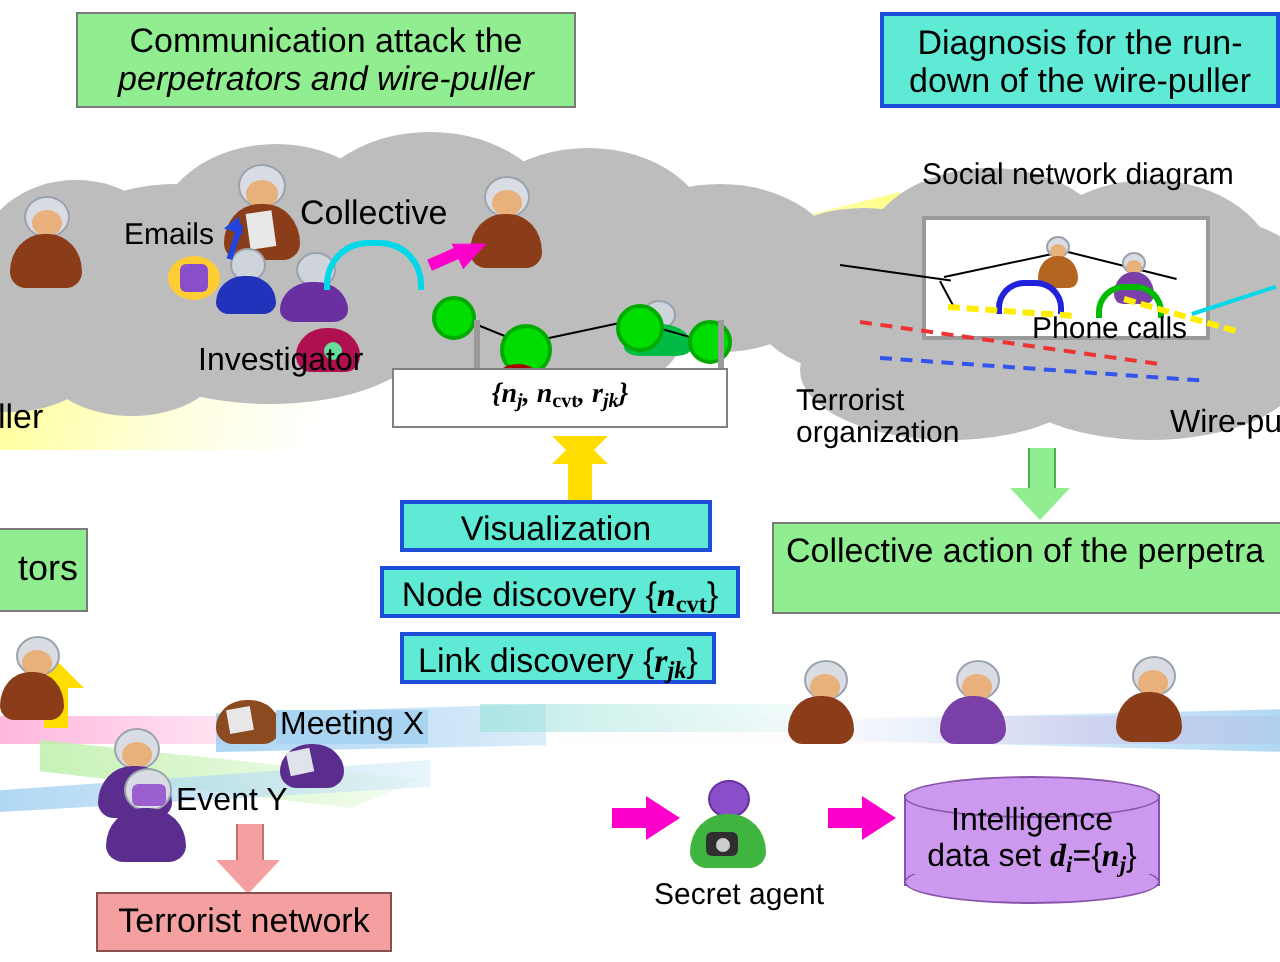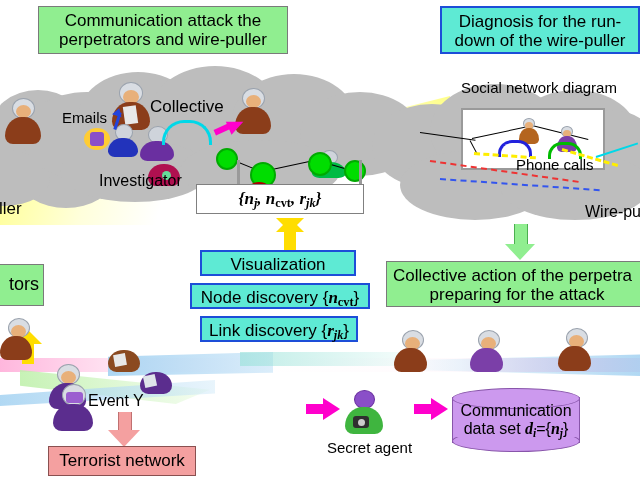--- a/index.html
+++ b/index.html
@@ -288,21 +288,21 @@
   </div>
   <div class="person" style="left:335px; top:188px; width:20px; height:22px;">
     <div style="position:absolute; left:2px; top:2px; width:13px; height:11px; background:#8a8a8a; border-radius:2px;"></div>
     <div class="p-body" style="left:10px; top:7px; width:10px; height:14px; background:#ff9933;"></div>
   </div>
 
   <div style="position:absolute; left:237px; top:160px; width:3px; height:28px; background:#9a9a9a;"></div>
   <div style="position:absolute; left:359px; top:160px; width:3px; height:28px; background:#9a9a9a;"></div>
 
   <div class="box box-plain" style="left:196px; top:184px; width:168px; height:30px;">
-    <span style="display:block; padding-top:4px; font-size:17px;">
+    <span style="display:block; padding-top:4px; font-size:14px;">
       <i class="m">{n<span class="sub">j</span>, n<span class="subr">cvt</span>, r<span class="sub">jk</span>}</i>
     </span>
   </div>
 
   <div class="arrow" style="left:276px; top:218px; width:28px; height:34px;">
     <div style="position:absolute; left:0; top:10px; width:0; height:0;
                 border-left:14px solid transparent; border-right:14px solid transparent;
                 border-bottom:14px solid #ffdd00; transform:rotate(180deg) translateY(10px);"></div>
     <div style="position:absolute; left:0; top:0; width:0; height:0;
                 border-left:14px solid transparent; border-right:14px solid transparent;
@@ -392,35 +392,34 @@
 
   <div class="person" style="left:344px; top:390px; width:40px; height:44px;">
     <div class="p-head" style="left:10px; top:0px; width:21px; height:19px; background:#8a4fc8; border-color:#6a2fa0;"></div>
     <div class="p-body" style="left:1px; top:17px; width:38px; height:27px; background:#3fb53f;"></div>
     <div style="position:absolute; left:9px; top:26px; width:16px; height:12px; background:#2f2f2f; border-radius:3px;"></div>
     <div style="position:absolute; left:14px; top:29px; width:7px; height:7px; background:#cccccc; border-radius:50%;"></div>
   </div>
 
   <div class="box box-green" style="left:38px; top:6px; width:250px; height:48px; padding-top:4px; font-size:17px;">
     <span style="display:block;">Communication attack the</span>
-    <span style="display:block;">perpetrators and wire-puller</span>
+    <span style="display:block;font-style:italic;">perpetrators and wire-puller</span>
   </div>
 
   <div class="box box-yellow" style="left:440px; top:6px; width:200px; height:48px; padding-top:4px; font-size:17px;">
     <span style="display:block;">Diagnosis for the run-</span>
     <span style="display:block;">down of the wire-puller</span>
   </div>
 
   <div class="box box-green" style="left:-44px; top:264px; width:88px; height:42px; padding-top:9px; font-size:18px; text-align:right; padding-right:4px;">
     <span>tors</span>
   </div>
 
   <div class="box box-green" style="left:386px; top:261px; width:300px; height:46px; padding-top:4px; font-size:17px; text-align:left; padding-left:6px;">
     <span style="display:block;">Collective action of the perpetra</span>
-    <span style="display:block; text-align:center; width:248px;">preparing for the attack</span>
   </div>
 
   <div class="box box-yellow" style="left:200px; top:250px; width:156px; height:26px; padding-top:3px; font-size:17px;">
     <span>Visualization</span>
   </div>
 
   <div class="box box-yellow" style="left:190px; top:283px; width:180px; height:26px; padding-top:3px; font-size:17px;">
     <span>
       <span>Node discovery {</span><i class="m">n<span class="subr">cvt</span></i><span>}</span>
     </span>
@@ -435,40 +434,45 @@
   <div class="box box-salmon" style="left:48px; top:446px; width:148px; height:30px; padding-top:4px; font-size:17px;">
     <span>Terrorist network</span>
   </div>
 
   <div class="cyl-wrap" style="left:452px; top:388px; width:128px; height:64px;">
     <div class="cyl-body" style="top:9px; height:46px;"></div>
     <div class="cyl-bot" style="top:42px; height:20px;"></div>
     <div class="cyl-body" style="top:9px; height:40px; border-top:none;"></div>
     <div class="cyl-top" style="top:0px; height:19px;"></div>
     <div class="cyl-text" style="top:14px; font-size:16px;">
-      <span style="display:block;">Communication</span>
+      <span style="display:block;">Intelligence</span>
       <span style="display:block;">
         <span>data set </span><i class="m">d<span class="sub">i</span></i><span>={</span><i class="m">n<span class="sub">j</span></i><span>}</span>
       </span>
     </div>
   </div>
 
   <div class="lbl" style="left:62px; top:110px; font-size:15px;">Emails</div>
 
   <div class="lbl" style="left:150px; top:98px; font-size:17px;">Collective</div>
 
   <div class="lbl" style="left:99px; top:173px; font-size:16px;">Investigator</div>
 
   <div class="lbl" style="left:-1px; top:200px; font-size:17px;">ller</div>
 
   <div class="lbl" style="left:461px; top:80px; font-size:15px;">Social network diagram</div>
 
   <div class="lbl" style="left:516px; top:157px; font-size:15px;">Phone calls</div>
 
+  <div class="lbl" style="left:398px; top:193px; font-size:15px;">
+    <span style="display:block;">Terrorist</span>
+    <span style="display:block;">organization</span>
+  </div>
 
   <div class="lbl" style="left:585px; top:204px; font-size:16px;">Wire-pu</div>
 
+  <div class="lbl lbl-hl" style="left:138px; top:355px; font-size:16px; padding:0 2px;">Meeting X</div>
 
   <div class="lbl" style="left:88px; top:393px; font-size:16px;">Event Y</div>
 
   <div class="lbl" style="left:327px; top:440px; font-size:15px;">Secret agent</div>
 
 </div>
 
 </body></html>

